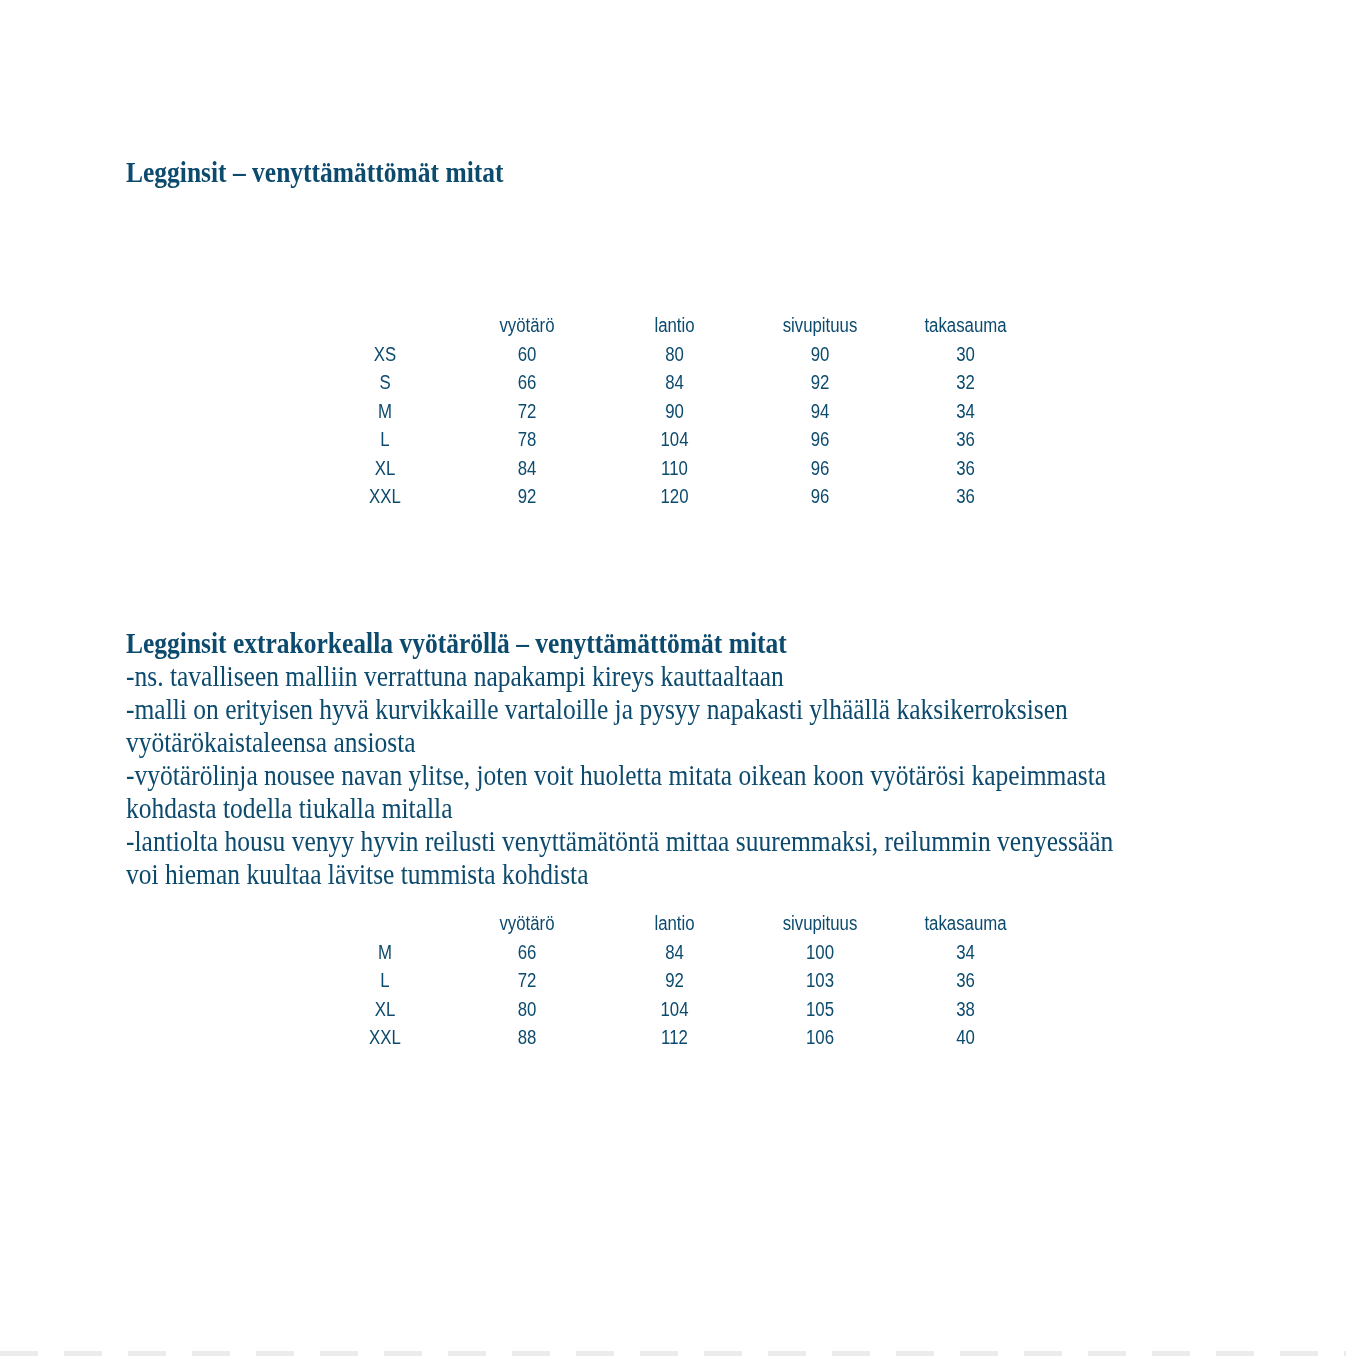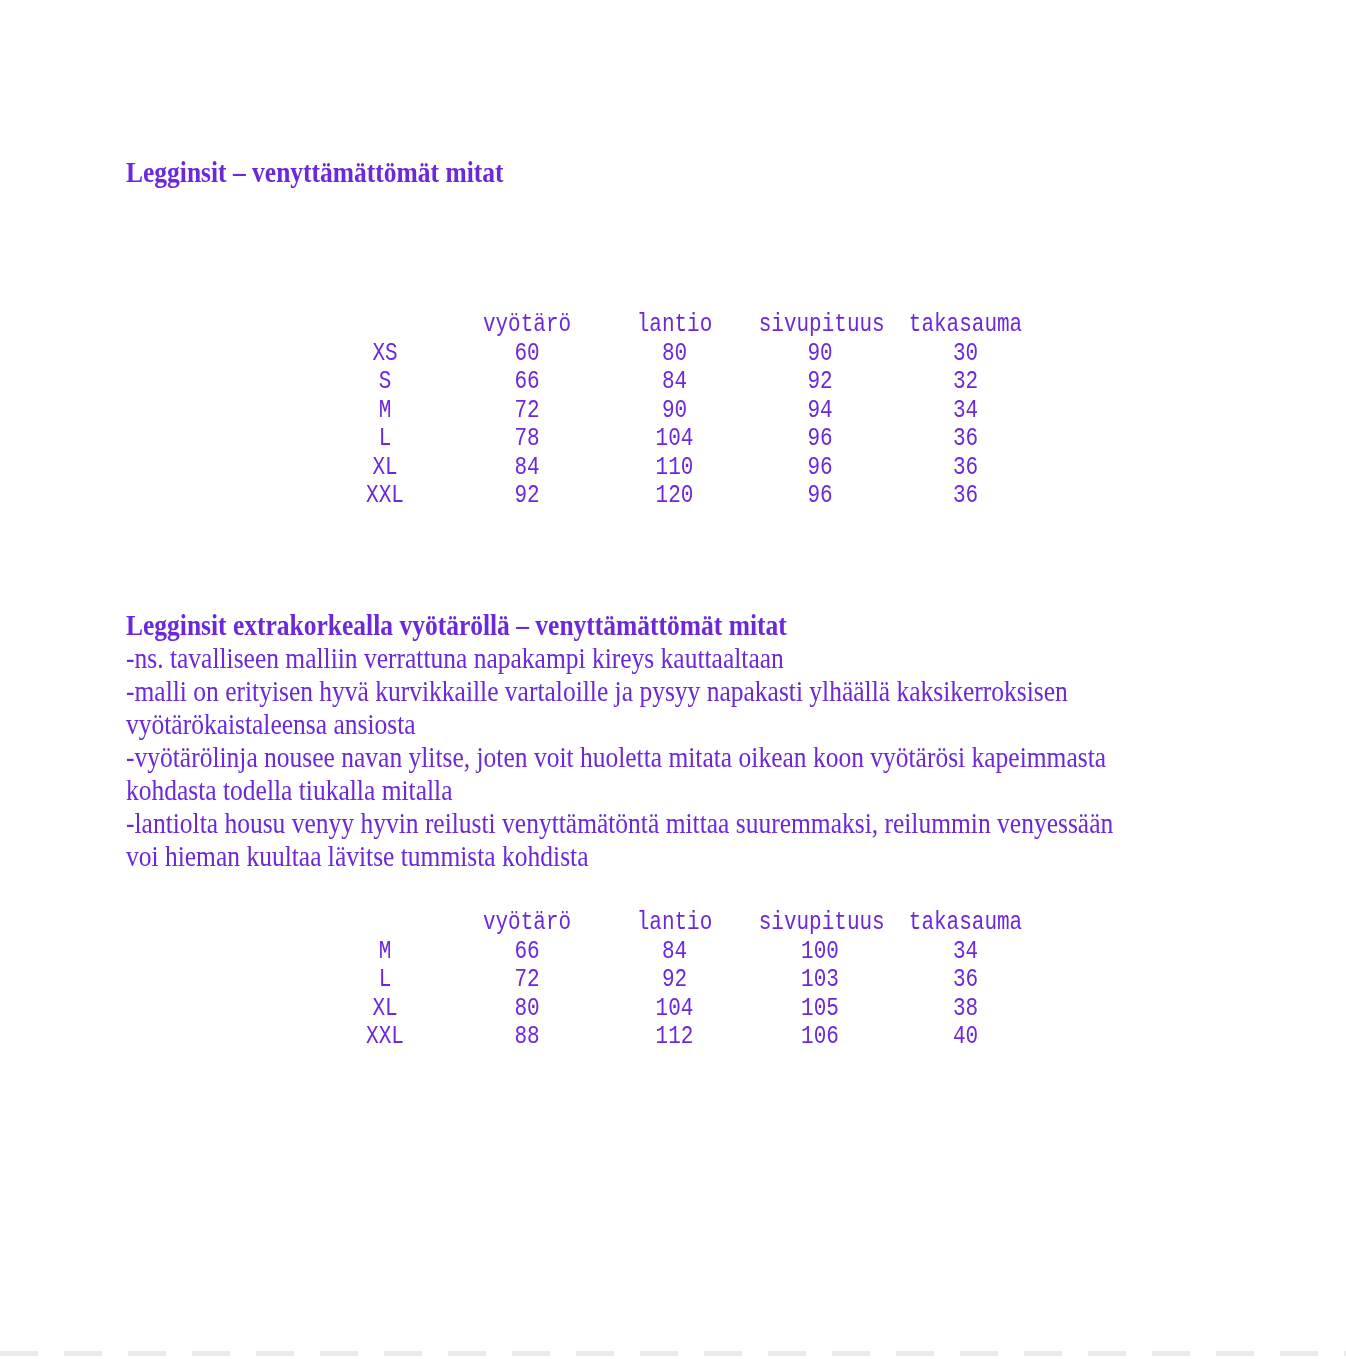--- a/index.html
+++ b/index.html
@@ -1,41 +1,41 @@
 <!DOCTYPE html>
 <html><head>
 <meta charset="utf-8">
 <style>
   html, body { margin: 0; padding: 0; background: #ffffff; }
   .page {
     position: relative;
     width: 1346px;
     height: 1359px;
     background: #ffffff;
-    color: #6d28d9;
+    color: #0c4a6e;
     overflow: hidden;
     font-family: "Liberation Serif", serif;
   }
   .text-block {
     position: absolute;
     left: 126px;
     font-size: 30px;
     line-height: 33px;
     white-space: nowrap;
   }
   .heading { font-weight: bold; }
   .condensed {
     transform: scaleX(0.85);
     transform-origin: 0 50%;
   }
   .table-block {
     position: absolute;
     left: 318px;
-    font-family: Liberation Mono, monospace;
-    font-size: 25px;
+    font-family: Liberation Sans, sans-serif;
+    font-size: 20px;
   }
   .trow {
     display: grid;
     grid-template-columns: 134px 150px 145px 146px 145px;
     height: 28.5px;
     line-height: 28.5px;
   }
   .tcell {
     text-align: center;
     transform: scaleX(0.84);
@@ -107,21 +107,21 @@
       </div>
       <div class="trow">
         <div class="tcell">XXL</div>
         <div class="tcell">92</div>
         <div class="tcell">120</div>
         <div class="tcell">96</div>
         <div class="tcell">36</div>
       </div>
     </div>
 
-  <div class="text-block" style="top:608px;">
+  <div class="text-block" style="top:626px;">
     <div class="heading condensed">Legginsit extrakorkealla vyötäröllä – venyttämättömät mitat</div>
     <div>
         <div class="condensed">-ns. tavalliseen malliin verrattuna napakampi kireys kauttaaltaan</div>
         <div class="condensed">-malli on erityisen hyvä kurvikkaille vartaloille ja pysyy napakasti ylhäällä kaksikerroksisen</div>
         <div class="condensed">vyötärökaistaleensa ansiosta</div>
         <div class="condensed">-vyötärölinja nousee navan ylitse, joten voit huoletta mitata oikean koon vyötärösi kapeimmasta</div>
         <div class="condensed">kohdasta todella tiukalla mitalla</div>
         <div class="condensed">-lantiolta housu venyy hyvin reilusti venyttämätöntä mittaa suuremmaksi, reilummin venyessään</div>
         <div class="condensed">voi hieman kuultaa lävitse tummista kohdista</div>
       </div>

